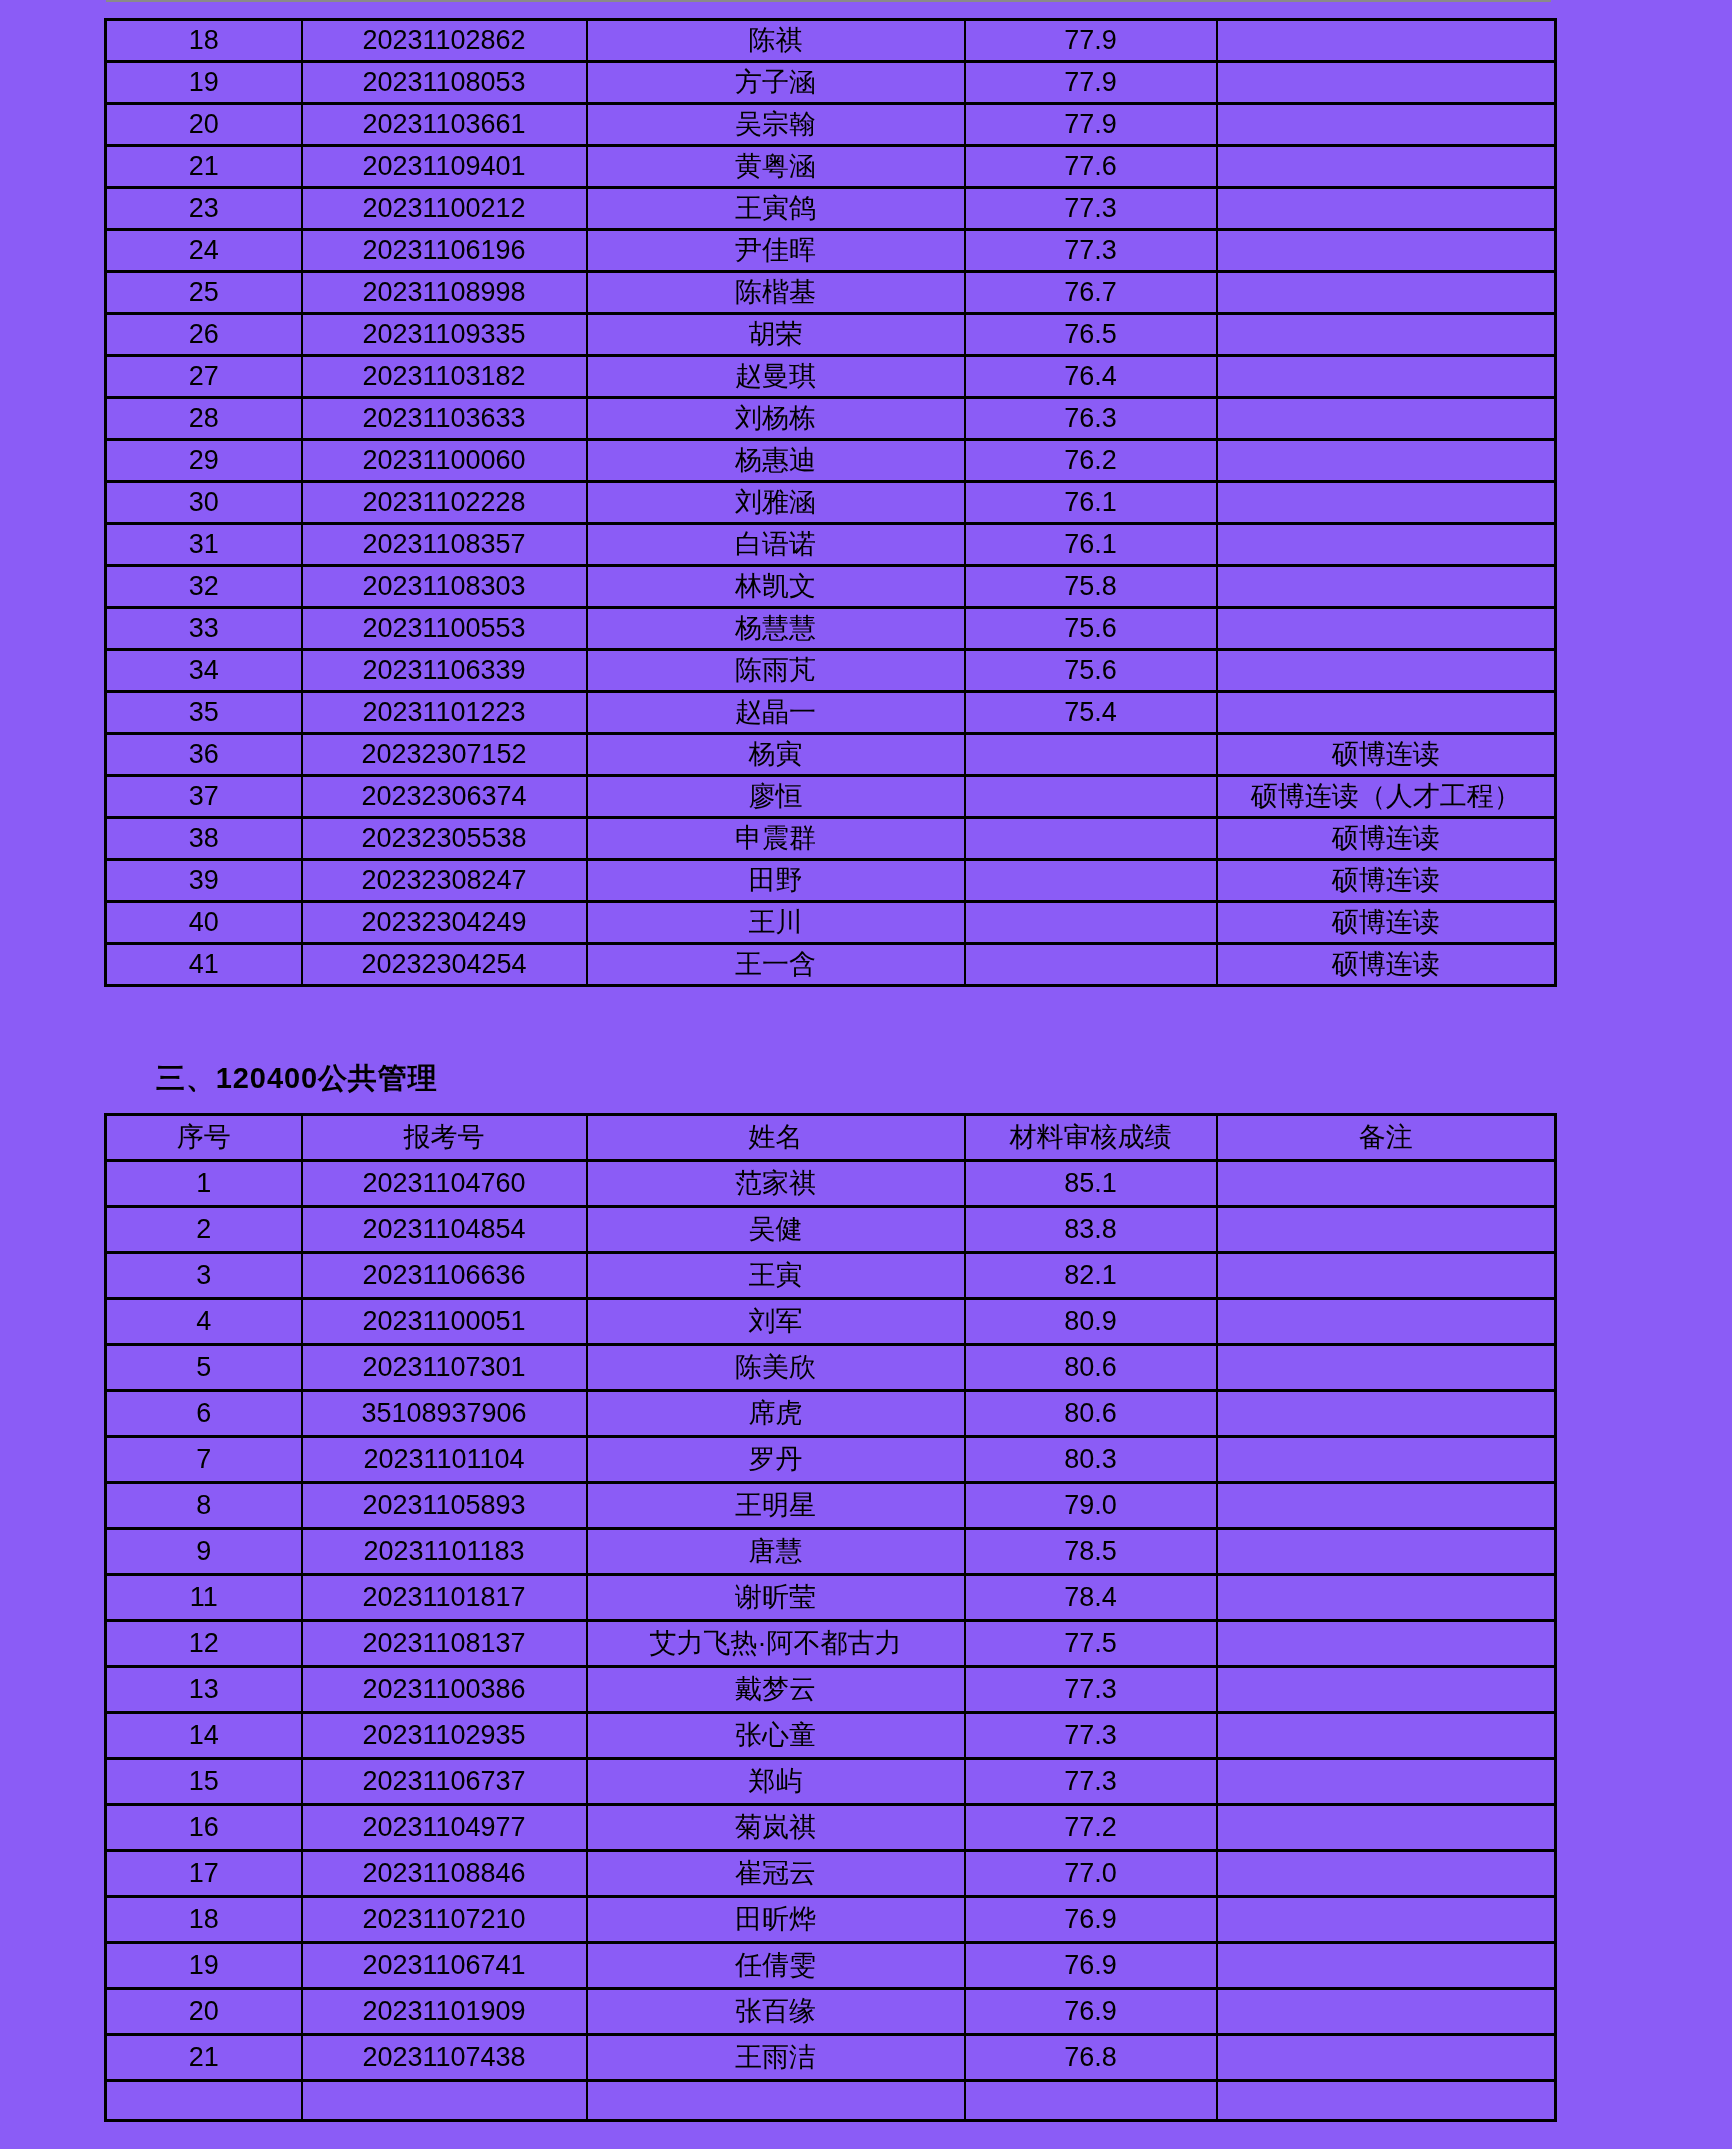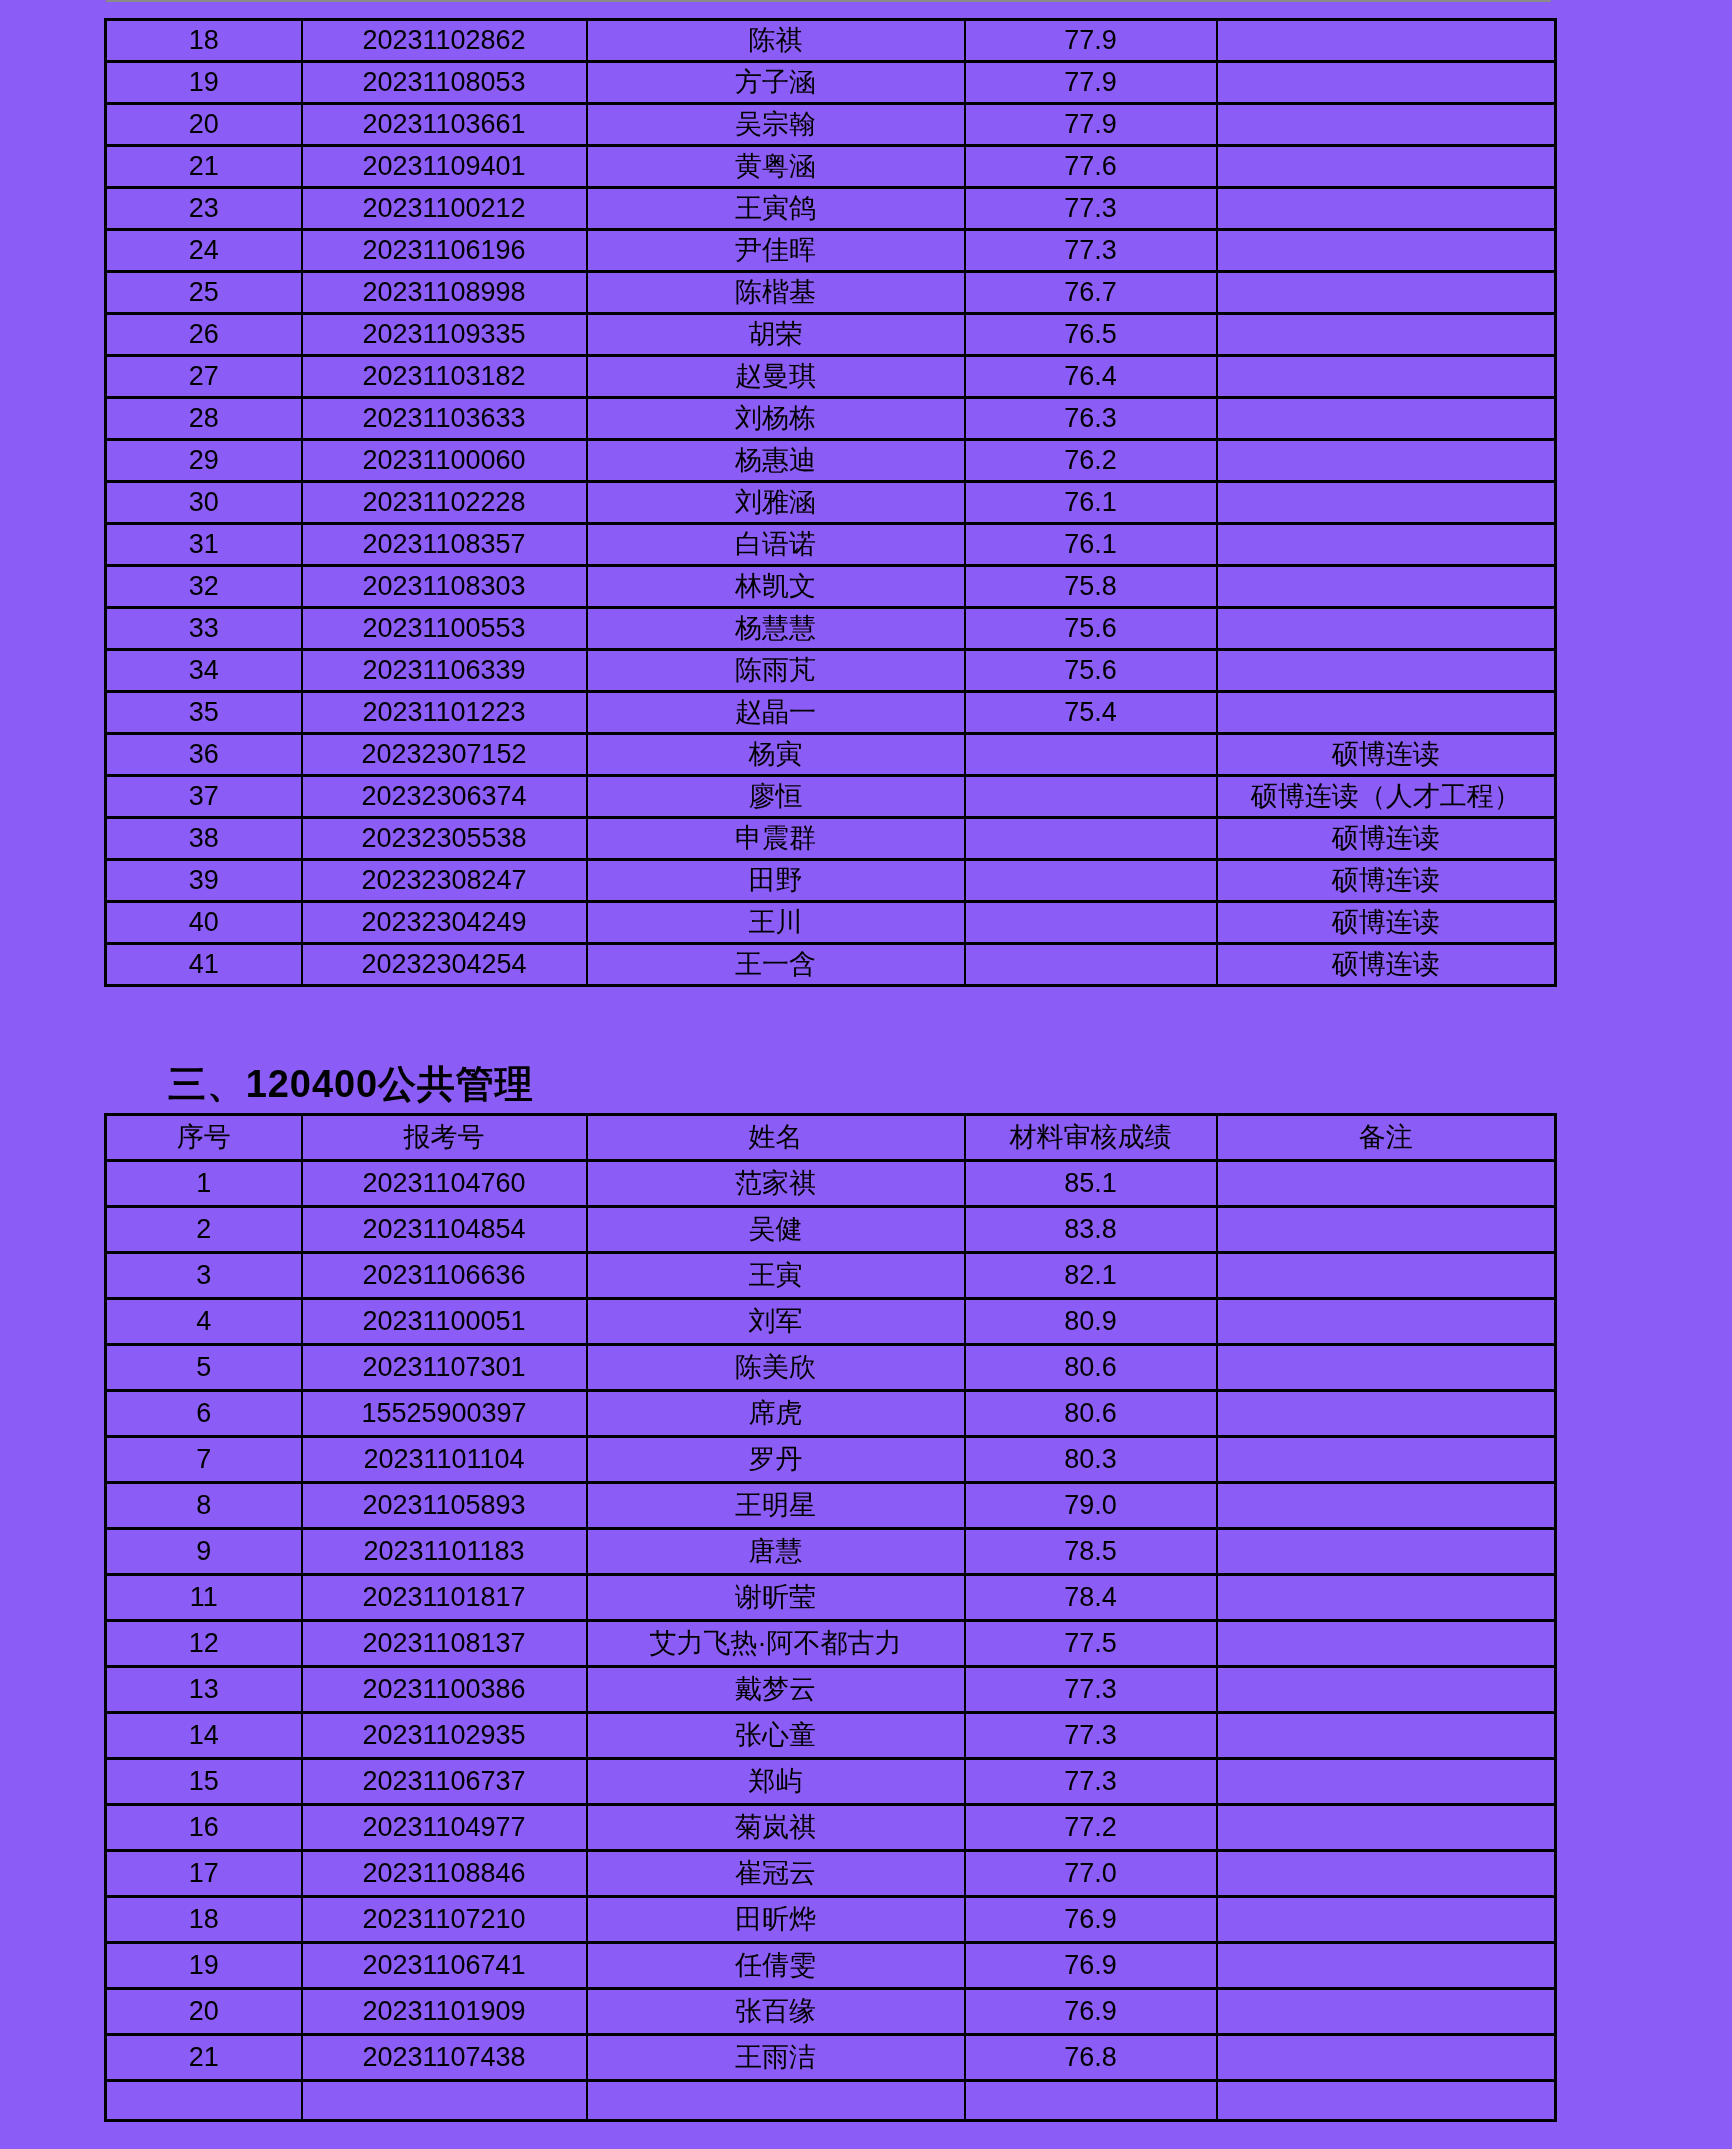--- a/index.html
+++ b/index.html
@@ -54,24 +54,23 @@
     overflow: hidden;
     white-space: nowrap;
   }
   #table1 tr { height: 42px; }
   #table2 tr { height: 46px; }
   #table2 tr.clipped-row { height: 40px; }
   .section-heading {
     position: absolute;
     left: 156px;
     top: 1059px;
-    font-size: 38px;
+    font-size: 29px;
     font-weight: 700;
     letter-spacing: 0.9px;
-    margin-left: 12px;
   }
 </style>
 </head>
 <body>
 
 <div id="page">
 
   <div class="cut-line"></div>
 
   <table id="table1" class="sheet-table">
@@ -297,21 +296,21 @@
         </tr>
         <tr>
           <td>5</td>
           <td>20231107301</td>
           <td>陈美欣</td>
           <td>80.6</td>
           <td></td>
         </tr>
         <tr>
           <td>6</td>
-          <td>15525900397</td>
+          <td>35108937906</td>
           <td>席虎</td>
           <td>80.6</td>
           <td></td>
         </tr>
         <tr>
           <td>7</td>
           <td>20231101104</td>
           <td>罗丹</td>
           <td>80.3</td>
           <td></td>

